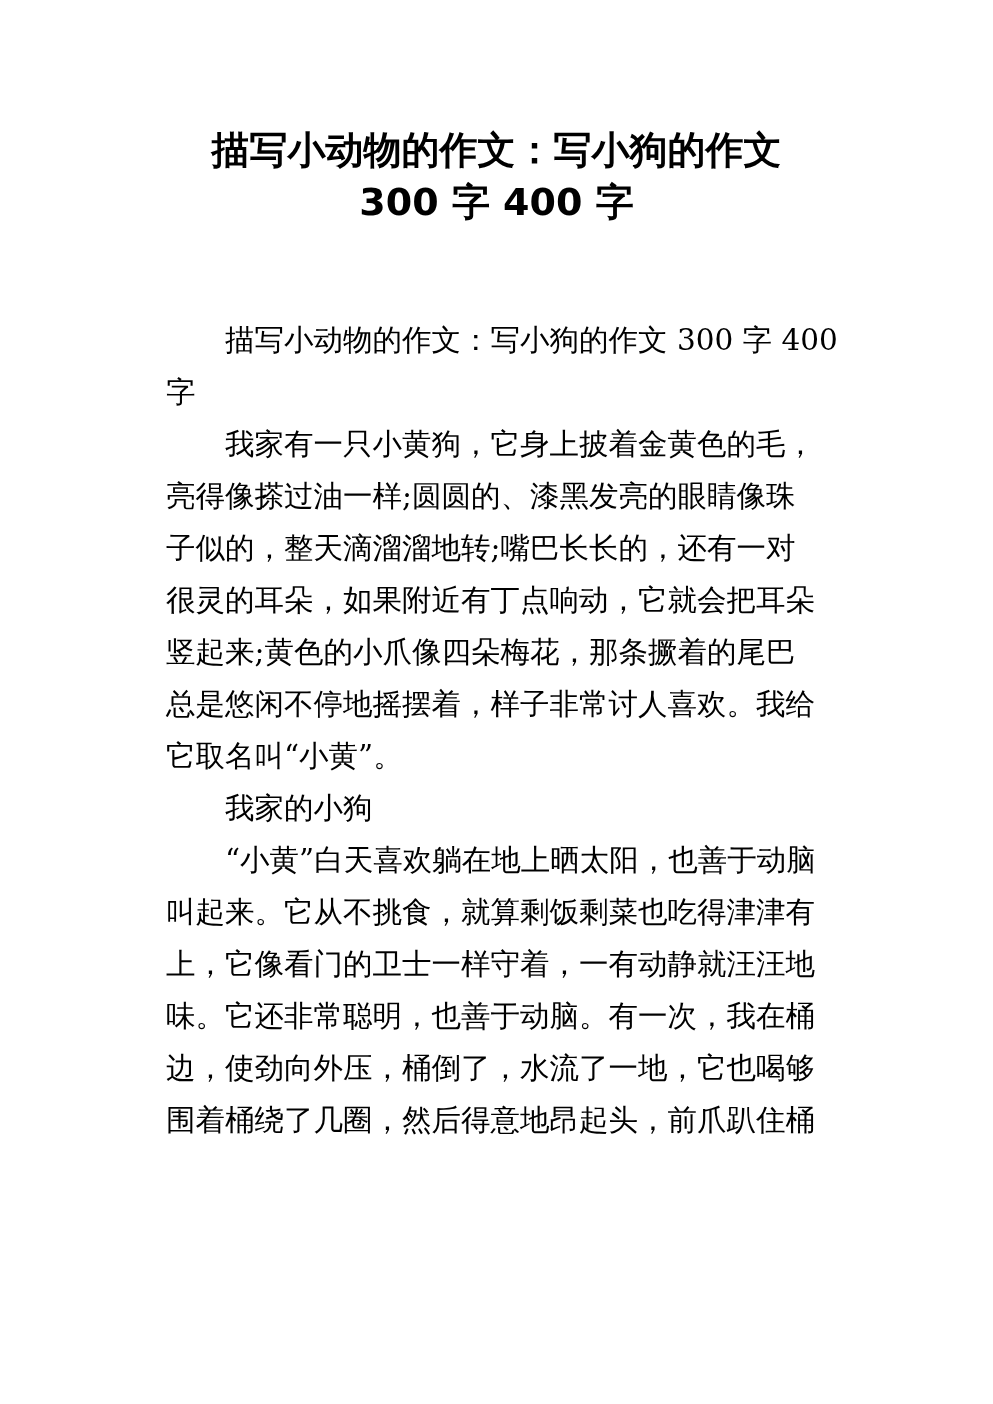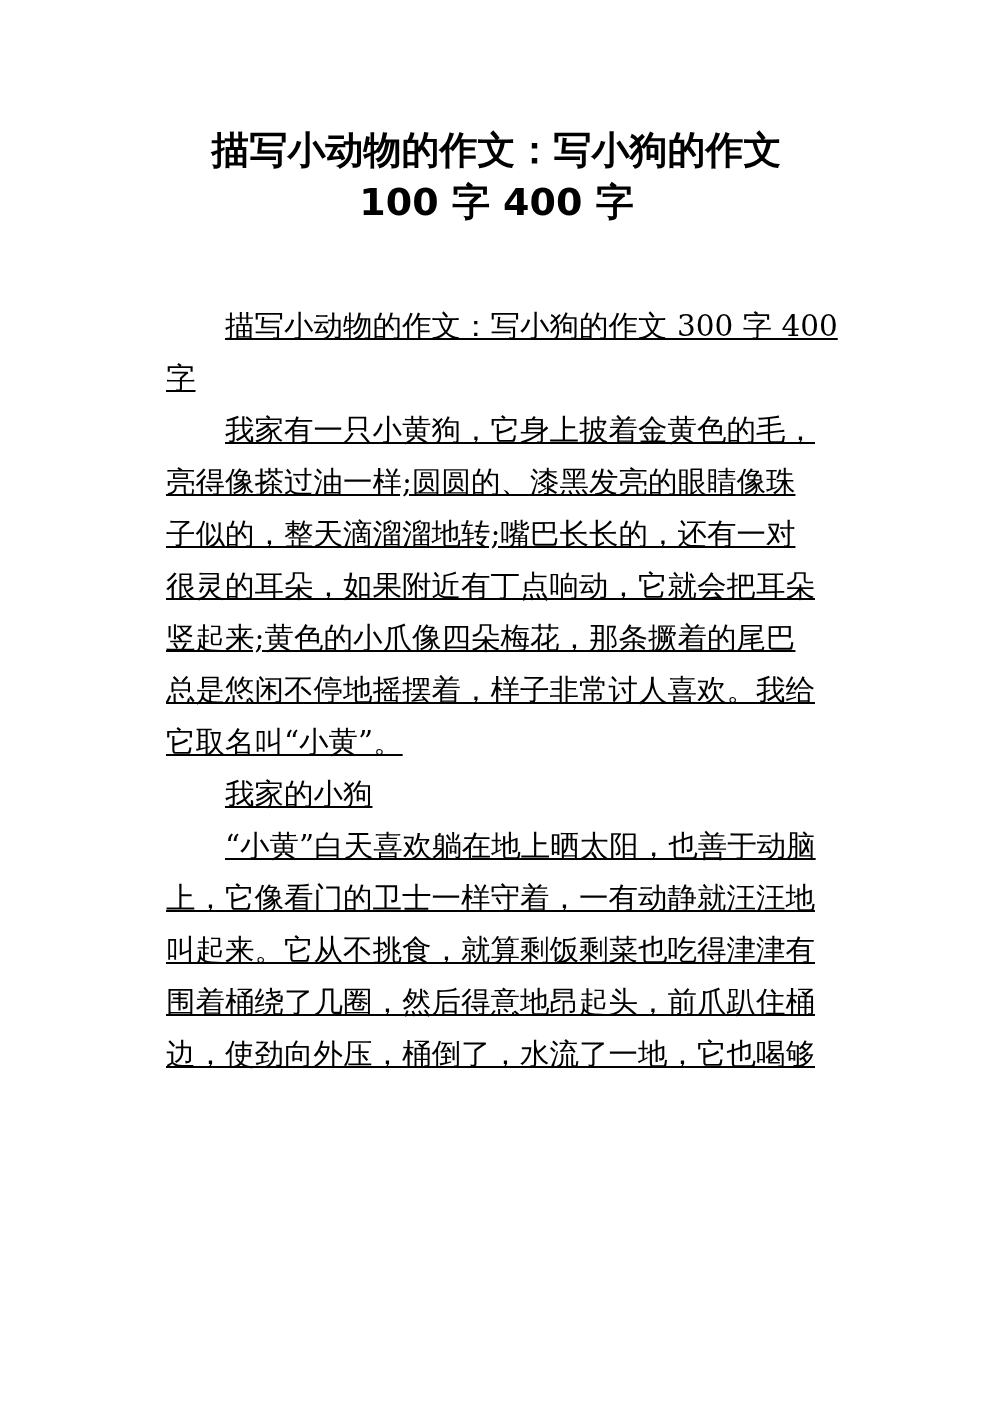--- a/index.html
+++ b/index.html
@@ -33,47 +33,46 @@
       font-size: 38px;
       line-height: 52px;
       letter-spacing: 0px;
     }
     .title .line {
       display: block;
     }
     .body-text {
       position: absolute;
       left: 166px;
-      top: 300px;
+      top: 314px;
       width: 670px;
       font-family: "DejaVu Serif", "Liberation Serif", serif;
       font-size: 29.5px;
       line-height: 52px;
-      text-decoration: underline;
     }
     .para {
       margin: 0;
       padding: 0;
     }
     .para .line {
       display: block;
       white-space: nowrap;
     }
     .para .line.indent {
       padding-left: 59px;
     }
   </style>
 </head>
 <body>
 
 <div class="page">
 
   <div class="title">
     <span class="line">描写小动物的作文：写小狗的作文</span>
-    <span class="line">100 字 400 字</span>
+    <span class="line">300 字 400 字</span>
   </div>
 
   <div class="body-text">
 
     <p class="para">
       <span class="line indent">描写小动物的作文：写小狗的作文 300 字 400</span>
       <span class="line">字</span>
     </p>
 
     <p class="para">
@@ -85,20 +84,21 @@
       <span class="line">总是悠闲不停地摇摆着，样子非常讨人喜欢。我给</span>
       <span class="line">它取名叫“小黄”。</span>
     </p>
 
     <p class="para">
       <span class="line indent">我家的小狗</span>
     </p>
 
     <p class="para">
       <span class="line indent">“小黄”白天喜欢躺在地上晒太阳，也善于动脑</span>
+      <span class="line">叫起来。它从不挑食，就算剩饭剩菜也吃得津津有</span>
       <span class="line">上，它像看门的卫士一样守着，一有动静就汪汪地</span>
-      <span class="line">叫起来。它从不挑食，就算剩饭剩菜也吃得津津有</span>
+      <span class="line">味。它还非常聪明，也善于动脑。有一次，我在桶</span>
+      <span class="line">边，使劲向外压，桶倒了，水流了一地，它也喝够</span>
       <span class="line">围着桶绕了几圈，然后得意地昂起头，前爪趴住桶</span>
-      <span class="line">边，使劲向外压，桶倒了，水流了一地，它也喝够</span>
     </p>
 
   </div>
 </div>
 
 </body></html>

